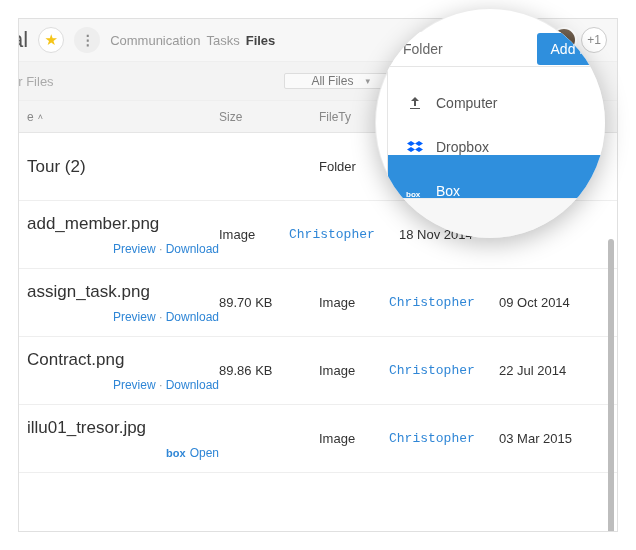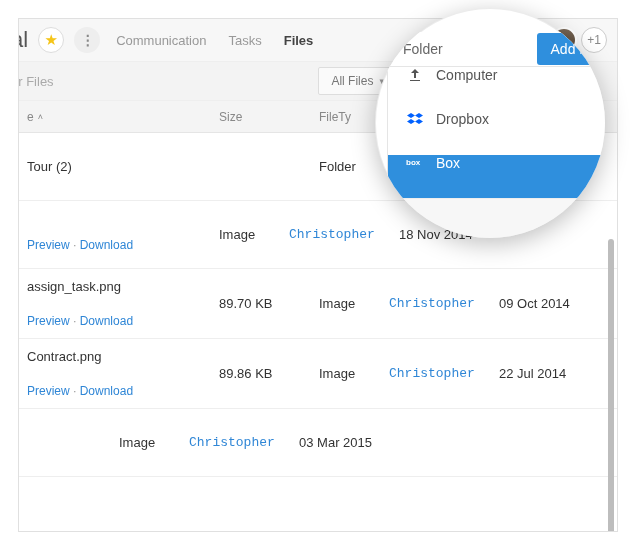--- a/index.html
+++ b/index.html
@@ -3,61 +3,61 @@
 <meta charset="utf-8">
 <style>
   * { box-sizing: border-box; margin: 0; padding: 0; }
   html, body { width: 636px; height: 550px; overflow: hidden; font-family: -apple-system, BlinkMacSystemFont, "Segoe UI", Helvetica, Arial, sans-serif; font-size: 13px; color: #333; background: #fff; }
   .frame { position: relative; width: 636px; height: 550px; }
   .panel { position: absolute; left: 18px; top: 18px; right: 18px; bottom: 18px; border: 1px solid #e0e0e0; background: #f7f7f7; overflow: hidden; }
   .topbar { display: flex; align-items: center; height: 42px; padding: 0 10px; gap: 10px; }
   .title-frag { font-size: 22px; color: #555; font-weight: 300; margin-left: -18px; }
   .star { width: 26px; height: 26px; border-radius: 50%; border: 1px solid #ddd; background: #fff; display: flex; align-items: center; justify-content: center; color: #f5c518; font-size: 15px; }
   .more { width: 26px; height: 26px; border-radius: 50%; background: #eee; display: flex; align-items: center; justify-content: center; color: #888; font-size: 14px; font-weight: bold; letter-spacing: -1px; }
-  .tabs { display: flex; gap: 22px; margin-left: 6px; }
+  .tabs { display: flex; gap: 6px; }
   .tab { color: #999; font-size: 13px; cursor: pointer; }
   .tab.active { color: #444; font-weight: 600; }
   .avatars { margin-left: auto; display: flex; align-items: center; }
   .avatar { width: 26px; height: 26px; border-radius: 50%; background: #ccc; border: 2px solid #fff; margin-left: -8px; }
   .avatar:nth-child(1){background:linear-gradient(#d9a,#a77);} 
   .avatar:nth-child(2){background:linear-gradient(#9bd,#79a);} 
   .avatar:nth-child(3){background:linear-gradient(#bba,#887);} 
   .avatar:nth-child(4){background:linear-gradient(#765,#543);} 
   .pluscount { width: 26px; height: 26px; border-radius: 50%; border: 1px solid #ccc; background: #fff; color: #888; font-size: 12px; display: flex; align-items: center; justify-content: center; margin-left: 4px; }
   .filterbar { display: flex; align-items: center; height: 40px; border-top: 1px solid #eee; border-bottom: 1px solid #eee; background: #f3f3f3; }
   .search { flex: 1; height: 100%; padding: 0 10px; border: none; background: transparent; color: #777; outline: none; font-size: 13px; margin-left:-18px; }
   .search::placeholder { color: #aaa; }
-  .filter-dd { display: flex; align-items: center; gap: 6px; padding: 0 12px; height: 28px; margin-right: 220px; border: 1px solid #ddd; background: #fafafa; color: #777; border-radius: 2px; font-size: 12px; cursor: pointer; }
+  .filter-dd { display: flex; align-items: center; gap: 12px; padding: 0 26px; height: 16px; margin-right: 220px; border: 1px solid #ddd; background: #fafafa; color: #777; border-radius: 2px; font-size: 12px; cursor: pointer; }
   .chev { font-size: 9px; color: #999; }
   .theader { display: flex; height: 32px; align-items: center; background: #f4f4f4; border-bottom: 1px solid #e5e5e5; color: #888; font-size: 12px; }
   .col-name { width: 200px; padding-left: 8px; display:flex; align-items:center; gap:4px;}
   .col-size { width: 100px; }
   .col-type { width: 70px; }
   .col-mod  { width: 110px; font-family: Liberation Mono, monospace; }
   .col-date { flex: 1; }
   .sort-caret { font-size: 9px; color: #888; }
   .rows { background: #fff; display:flex; flex-direction:column; height: calc(100% - 114px); overflow:hidden;}
   .row { display: flex; align-items: center; min-height: 68px; border-bottom: 1px solid #eee; padding: 10px 0; }
   .row .col-name { display: block; }
-  .fname { color: #333; font-size: 13px; }
-  .actions { margin-top: 20px; font-size: 12px; }
+  .fname { color: #333; font-size: 17px; }
+  .actions { margin-top: 8px; font-size: 12px; text-align: right; }
   .link { color: #2f86d6; cursor: pointer; }
   .dot { color: #999; margin: 0 3px; }
   .boxword { color: #2f86d6; font-size: 11px; margin-right: 4px; font-weight:600;}
   .scrolltrack { position: absolute; right: 3px; top: 130px; bottom: 8px; width: 6px; }
   .scrollthumb { position: absolute; right: 0; top: 90px; width: 6px; height: 300px; background: #bdbdbd; border-radius: 3px; }
 
   
   .lens { position: absolute; width: 230px; height: 230px; left: 375px; top: 8px; border-radius: 50%; background: #fff; box-shadow: 0 6px 24px rgba(0,0,0,0.25), inset 0 0 0 1px rgba(0,0,0,0.08); overflow: hidden; }
   .lens-inner { position: relative; width: 100%; height: 100%; }
   .lens-top { position: absolute; top: 24px; left: 0; right: 0; height: 34px; display: flex; align-items: center; padding-left: 28px; background:#fff; }
   .folder-txt { color: #666; font-size: 14px; }
   .addbtn { margin-left: auto; background: #2f8fdd; color: #fff; height: 32px; display: flex; align-items: center; padding: 0 14px; font-size: 14px; border-top-left-radius: 3px; border-bottom-left-radius: 3px; }
   .menu { position: absolute; top: 58px; left: 12px; right: 0; background: #fff; border: 1px solid #e5e5e5; border-right: none; }
-  .mitem { display: flex; align-items: flex-start; gap: 12px; height: 44px; padding: 0 18px; color: #555; font-size: 14px; cursor: pointer; }
+  .mitem { display: flex; align-items: flex-end; gap: 12px; height: 44px; padding: 0 18px; color: #555; font-size: 14px; cursor: pointer; }
   .mitem.sel { background: #2f8fdd; color: #fff; }
   .micon { width: 18px; display:flex; justify-content:center; }
   .below-menu { position:absolute; left:0; right:0; top: 190px; height:40px; background:#f7f7f7; border-top:1px solid #eee;}
   .stoph { position:absolute; left: 6px; top: 200px; color:#2f86d6; font-size:14px;}
 </style>
 </head>
 <body>
 
 <div class="frame">
   <div class="panel">
@@ -108,20 +108,21 @@
           <div class="col-name">
             <div class="fname">Tour (2)</div>
           </div>
           <div class="col-size"></div>
           <div class="col-type">Folder</div>
           <div class="col-mod"></div>
           <div class="col-date"></div>
         </div>
         <div class="row">
           <div class="col-name">
+            <div class="fname">add_member.png</div>
             <div class="actions"><span class="link">Preview</span><span class="dot">·</span><span class="link">Download</span></div>
           </div>
           <div class="col-type">Image</div>
           <div class="col-mod"><span class="link">Christopher</span></div>
           <div class="col-date">18 Nov 2014</div>
         </div>
         <div class="row">
           <div class="col-name">
             <div class="fname">assign_task.png</div>
             <div class="actions"><span class="link">Preview</span><span class="dot">·</span><span class="link">Download</span></div>
@@ -135,20 +136,24 @@
           <div class="col-name">
             <div class="fname">Contract.png</div>
             <div class="actions"><span class="link">Preview</span><span class="dot">·</span><span class="link">Download</span></div>
           </div>
           <div class="col-size">89.86 KB</div>
           <div class="col-type">Image</div>
           <div class="col-mod"><span class="link">Christopher</span></div>
           <div class="col-date">22 Jul 2014</div>
         </div>
         <div class="row">
+          <div class="col-name">
+            <div class="fname">illu01_tresor.jpg</div>
+            <div class="actions"><span class="boxword">box</span><span class="link">Open</span></div>
+          </div>
           <div class="col-size"></div>
           <div class="col-type">Image</div>
           <div class="col-mod"><span class="link">Christopher</span></div>
           <div class="col-date">03 Mar 2015</div>
         </div>
       </div>
 
     <div class="scrolltrack">
       <div class="scrollthumb"></div>
     </div>

